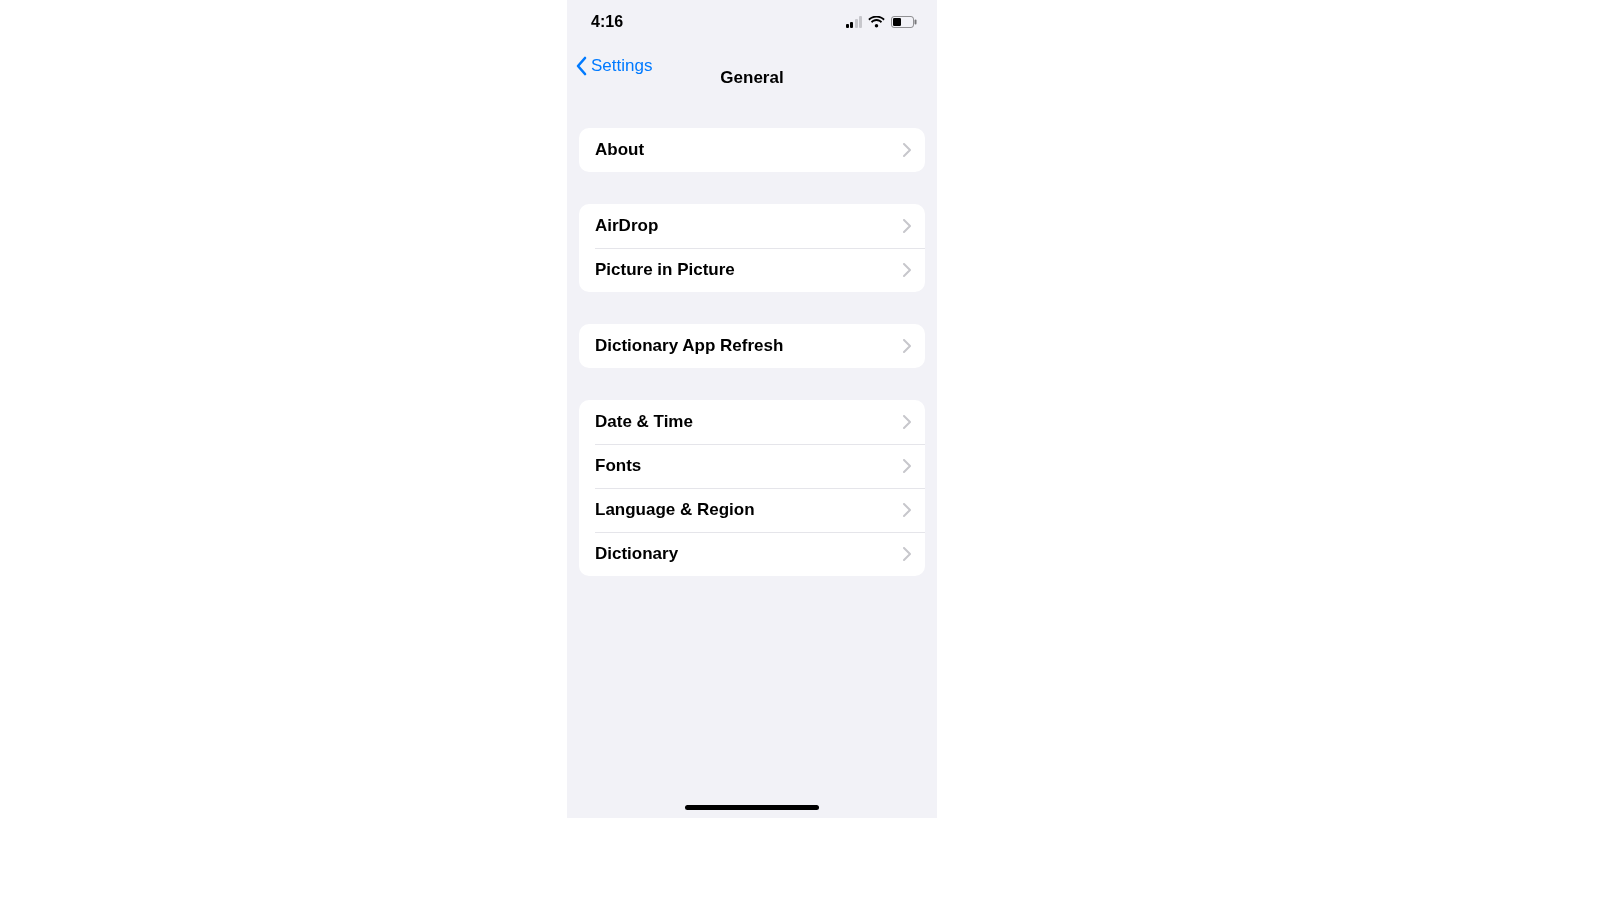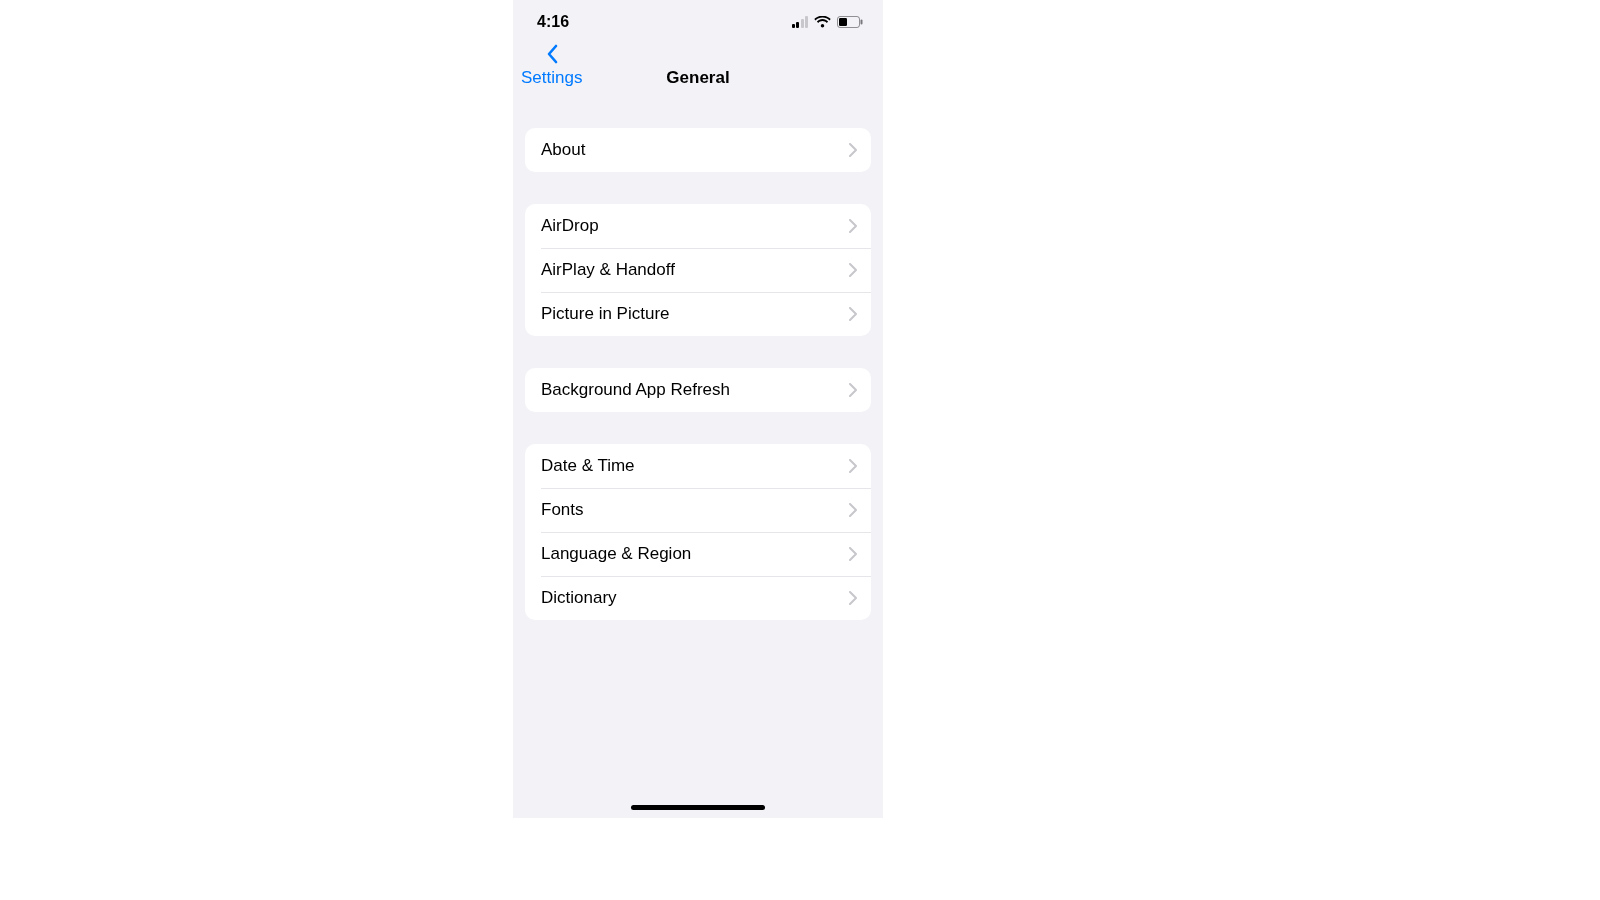--- a/index.html
+++ b/index.html
@@ -12,21 +12,21 @@
     overflow: hidden;
   }
   .stage {
     width: 1600px;
     height: 900px;
     position: relative;
     background: #fff;
   }
   .phone {
     position: absolute;
-    left: 513px;
+    left: 567px;
     top: 0;
     width: 370px;
     height: 818px;
     background: #f2f2f7;
     overflow: hidden;
   }
   
   .status-bar {
     height: 44px;
     display: flex;
@@ -69,21 +69,20 @@
     align-items: center;
   }
   .back {
     display: flex;
     align-items: center;
     gap: 4px;
     color: #007aff;
     font-size: 17px;
     padding-left: 8px;
     cursor: pointer;
-    flex-direction: column;
   }
   .nav-title {
     position: absolute;
     left: 0; right: 0;
     text-align: center;
     font-size: 17px;
     font-weight: 600;
     color: #000;
     pointer-events: none;
     margin-top: 24px;
@@ -91,20 +90,21 @@
 
   
   .content {
     padding: 0 12px;
   }
   .group {
     background: #fff;
     border-radius: 10px;
     margin-top: 32px;
     overflow: visible;
+    font-weight: bold;
   }
   .group.first { margin-top: 40px; }
 
   .row {
     position: relative;
     height: 44px;
     display: flex;
     align-items: center;
     justify-content: space-between;
     padding: 0 14px 0 16px;
@@ -205,36 +205,30 @@
       </div>
 
       <div class="group">
         <div class="row">
           <span class="row-label">AirDrop</span>
           <svg class="chevron" width="8" height="14" viewBox="0 0 8 14">
               <path d="M1 1l6 6-6 6" fill="none" stroke="#c7c7cc" stroke-width="2" stroke-linecap="round" stroke-linejoin="round"></path>
             </svg>
         </div>
         <div class="row">
-          <span class="row-label">AirPlay &amp; Handoff</span>
-          <svg class="chevron" width="8" height="14" viewBox="0 0 8 14">
-              <path d="M1 1l6 6-6 6" fill="none" stroke="#c7c7cc" stroke-width="2" stroke-linecap="round" stroke-linejoin="round"></path>
-            </svg>
-        </div>
-        <div class="row">
           <span class="row-label">Picture in Picture</span>
           <svg class="chevron" width="8" height="14" viewBox="0 0 8 14">
               <path d="M1 1l6 6-6 6" fill="none" stroke="#c7c7cc" stroke-width="2" stroke-linecap="round" stroke-linejoin="round"></path>
             </svg>
         </div>
       </div>
 
       <div class="group">
         <div class="row">
-          <span class="row-label">Background App Refresh</span>
+          <span class="row-label">Dictionary App Refresh</span>
           <svg class="chevron" width="8" height="14" viewBox="0 0 8 14">
               <path d="M1 1l6 6-6 6" fill="none" stroke="#c7c7cc" stroke-width="2" stroke-linecap="round" stroke-linejoin="round"></path>
             </svg>
         </div>
       </div>
 
       <div class="group">
         <div class="row">
           <span class="row-label">Date &amp; Time</span>
           <svg class="chevron" width="8" height="14" viewBox="0 0 8 14">

